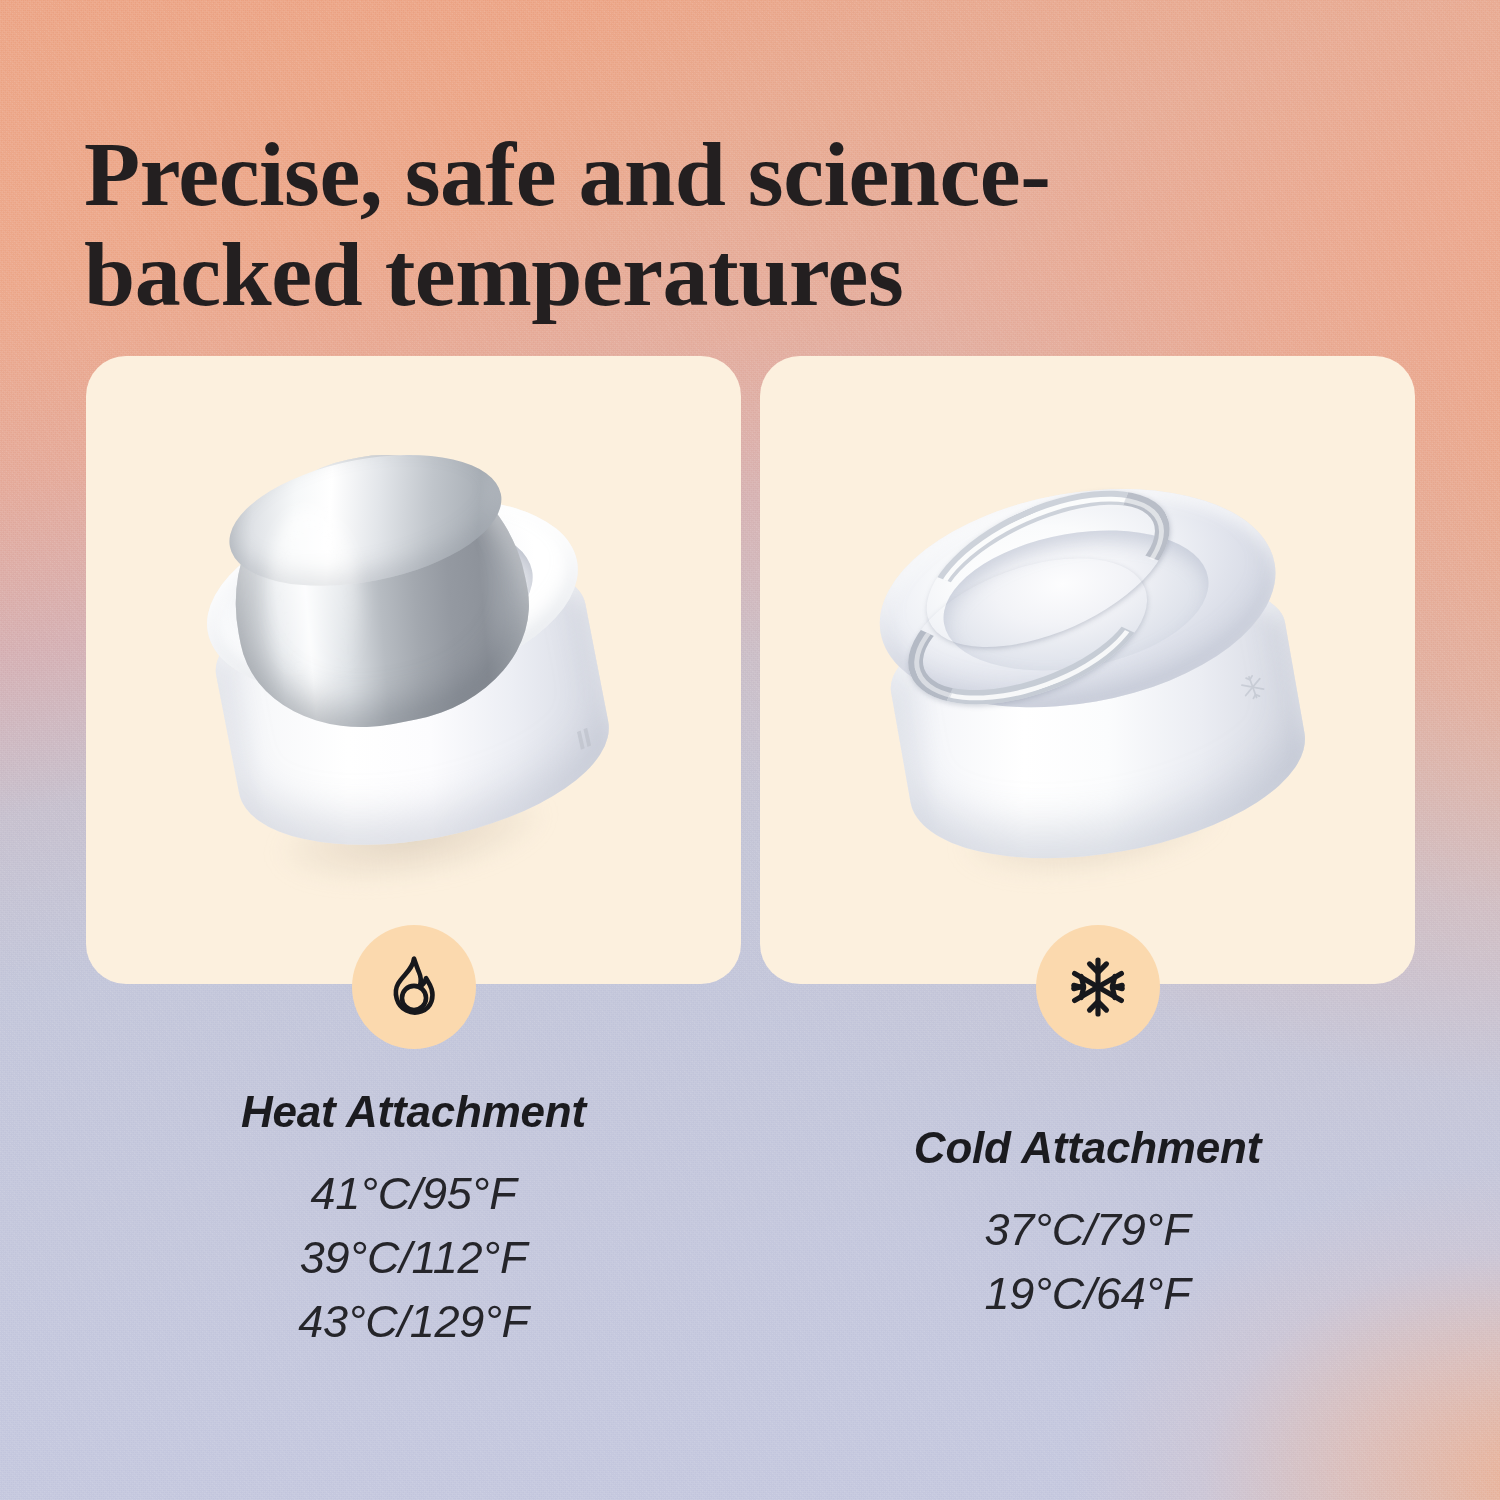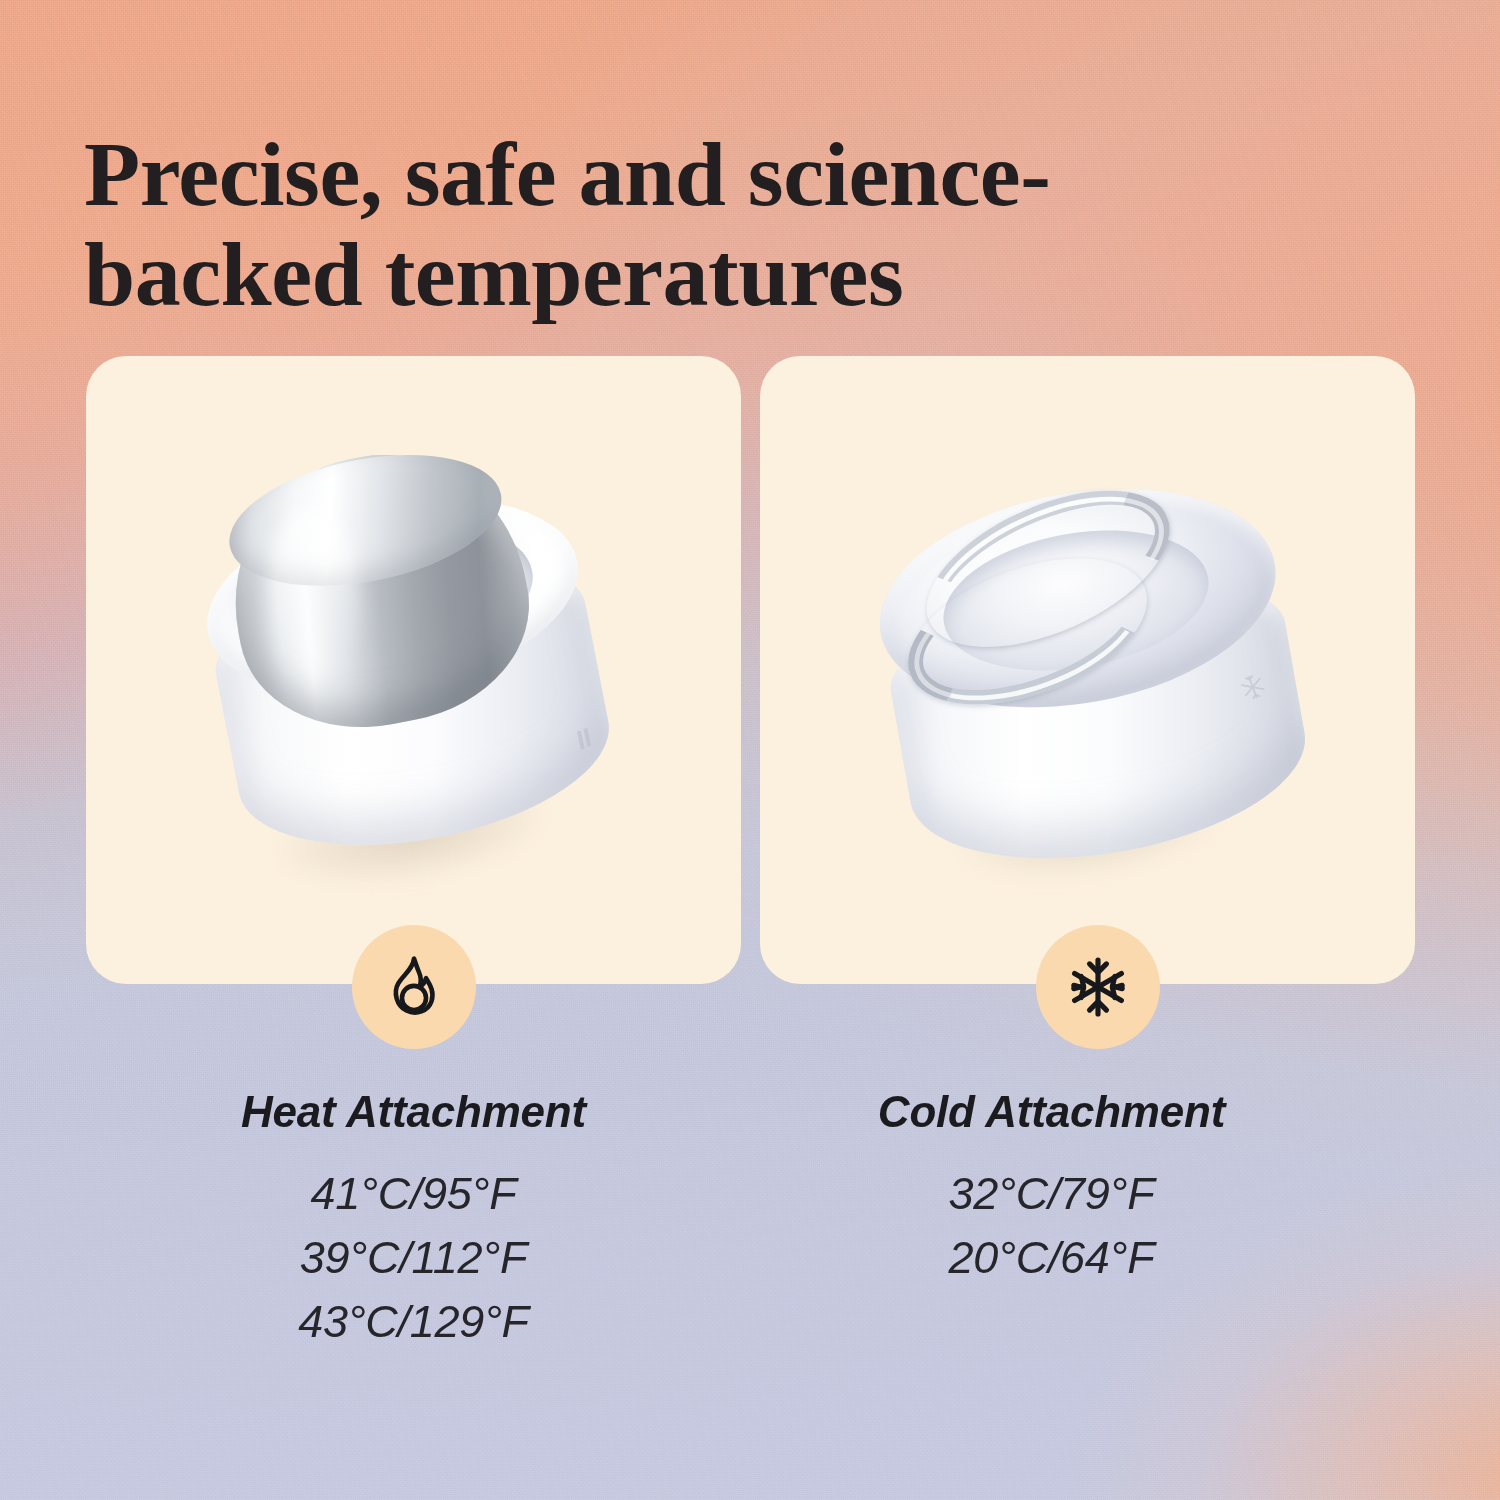--- a/index.html
+++ b/index.html
@@ -345,21 +345,21 @@
   
   .caption-col {
     position: absolute;
     top: 1088px;
     width: 655px;
     text-align: center;
     color: #1f1f23;
     font-style: italic;
   }
   #caption-heat { left: 86px; }
-  #caption-cold { left: 724px; }
+  #caption-cold { left: 760px; margin-top: 36px; }
 
   .caption-title {
     font-size: 44px;
     font-weight: bold;
     letter-spacing: -0.2px;
     line-height: 1.1;
     margin-bottom: 26px;
     color: #1b1b1f;
   }
   .temp-list {
@@ -468,18 +468,18 @@
     <div class="temp-list">
       <div>41°C/95°F</div>
       <div>39°C/112°F</div>
       <div>43°C/129°F</div>
     </div>
   </div>
 
   <div class="caption-col" id="caption-cold">
     <div class="caption-title">Cold Attachment</div>
     <div class="temp-list">
-      <div>32°C/79°F</div>
-      <div>20°C/64°F</div>
+      <div>37°C/79°F</div>
+      <div>19°C/64°F</div>
     </div>
   </div>
 
 </div>
 
 </body></html>

